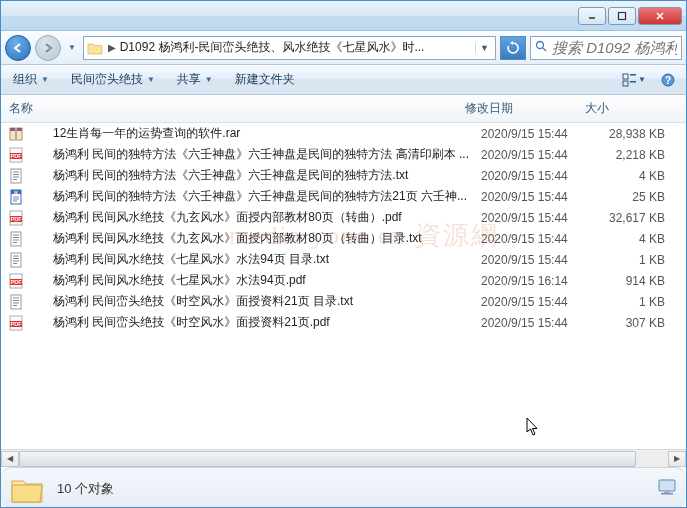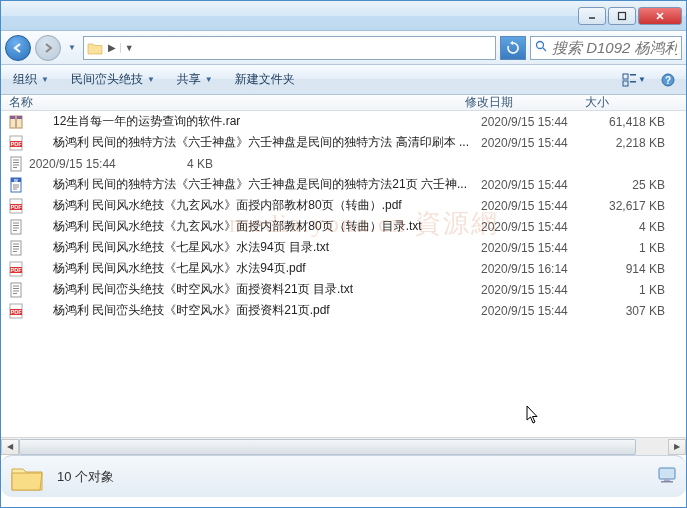--- a/index.html
+++ b/index.html
@@ -27,21 +27,21 @@
     .search-icon { color: #3a7bc0; }
     
     
     .toolbar { height: 30px; background: linear-gradient(to bottom, #f7fbff, #e4eef8 49%, #d9e6f2 50%, #dae7f2); border-bottom: 1px solid #b0c4d8; display: flex; align-items: center; padding: 0 6px; gap: 10px; }
     .tb-item { display: flex; align-items: center; gap: 4px; color: #1a3a5a; cursor: pointer; padding: 3px 6px; }
     .tb-item .dd { font-size: 8px; color: #3a6a9a; }
     .tb-spacer { flex: 1; }
     .tb-icon { width: 24px; height: 22px; display: flex; align-items: center; justify-content: center; cursor: pointer; color: #2a5a8a; }
     
     
-    .colheader { height: 16px; background: linear-gradient(to bottom, #fdfdfe, #f0f4f8); border-bottom: 1px solid #d8dee4; display: flex; align-items: center; }
+    .colheader { height: 28px; background: linear-gradient(to bottom, #fdfdfe, #f0f4f8); border-bottom: 1px solid #d8dee4; display: flex; align-items: center; }
     .col { padding: 0 8px; color: #3a5a7a; font-size: 12px; border-right: 1px solid transparent; height: 100%; display: flex; align-items: center; cursor: pointer; }
     .col-name { width: 456px; }
     .col-date { width: 120px; text-align: center; }
     .col-size { width: 80px; }
     
     
     .filelist { height: 326px; overflow: hidden; position: relative; background: #fff; }
     .file-row { height: 21px; display: flex; align-items: center; padding-left: 6px; cursor: pointer; }
     .file-icon { width: 18px; height: 18px; display: flex; align-items: center; justify-content: center; margin-right: 4px; }
     .file-name { width: 428px; font-size: 12px; color: #222; overflow: hidden; white-space: nowrap; text-overflow: ellipsis; margin-left: 24px; }
@@ -98,20 +98,21 @@
       </svg>
     </div>
   <div class="nav-dd">▼</div>
   <div class="addressbar">
     <span class="addr-icon">
         <svg width="16" height="14">
           <path d="M1 3 L6 3 L7.5 4.5 L15 4.5 L15 13 L1 13 Z" fill="#fbe29a" stroke="#d4a84a" stroke-width="0.6"></path>
         </svg>
       </span>
     <span style="font-size:10px;color:#555">▶</span>
+    <span class="addr-text">D1092 杨鸿利-民间峦头绝技、风水绝技《七星风水》时...</span>
     <span class="addr-dd">▼</span>
   </div>
   <div class="refresh-btn">
       <svg width="14" height="14">
         <path d="M7 2 A5 5 0 1 1 2.5 5" fill="none" stroke="#fff" stroke-width="1.6"></path>
         <path d="M7 0 L7 4 L4 2 Z" fill="#fff"></path>
       </svg>
     </div>
   <div class="searchbox">
     <span class="search-icon"><svg width="13" height="13">
@@ -176,21 +177,21 @@
 <div class="file-row">
       <span class="file-icon">
         <svg width="16" height="16">
           <rect x="2" y="2" width="12" height="12" fill="#f4e4c8" stroke="#b89058"></rect>
           <rect x="2" y="2" width="12" height="3" fill="#8a5a9a"></rect>
           <rect x="7" y="2" width="2" height="12" fill="#c8a878"></rect>
         </svg>
       </span>
       <span class="file-name">12生肖每一年的运势查询的软件.rar</span>
       <span class="file-date">2020/9/15 15:44</span>
-      <span class="file-size">61,418 KB</span>
+      <span class="file-size">28,938 KB</span>
     </div>
     <div class="file-row">
       <span class="file-icon">
         <svg width="16" height="16">
           <rect x="2" y="1" width="12" height="14" fill="#fff" stroke="#aaa"></rect>
           <rect x="2" y="6" width="12" height="6" fill="#d33"></rect>
           <text x="8" y="10.5" text-anchor="middle" fill="#fff" font-size="5.5" font-weight="bold">PDF</text>
         </svg>
       </span>
       <span class="file-name">杨鸿利  民间的独特方法《六壬神盘》六壬神盘是民间的独特方法 高清印刷本 ...</span>
@@ -200,20 +201,21 @@
     <div class="file-row">
       <span class="file-icon">
         <svg width="16" height="16">
           <rect x="3" y="1" width="10" height="14" fill="#fff" stroke="#999"></rect>
           <line x1="5" y1="4" x2="11" y2="4" stroke="#888"></line>
           <line x1="5" y1="6.5" x2="11" y2="6.5" stroke="#888"></line>
           <line x1="5" y1="9" x2="11" y2="9" stroke="#888"></line>
           <line x1="5" y1="11.5" x2="9" y2="11.5" stroke="#888"></line>
         </svg>
       </span>
+      <span class="file-name">杨鸿利  民间的独特方法《六壬神盘》六壬神盘是民间的独特方法.txt</span>
       <span class="file-date">2020/9/15 15:44</span>
       <span class="file-size">4 KB</span>
     </div>
     <div class="file-row">
       <span class="file-icon">
         <svg width="16" height="16">
           <rect x="3" y="1" width="10" height="14" fill="#fff" stroke="#3a6ac0"></rect>
           <rect x="3" y="1" width="10" height="4" fill="#3a6ac0"></rect>
           <text x="8" y="4.5" text-anchor="middle" fill="#fff" font-size="4" font-weight="bold">W</text>
           <line x1="5" y1="8" x2="11" y2="8" stroke="#888"></line>

